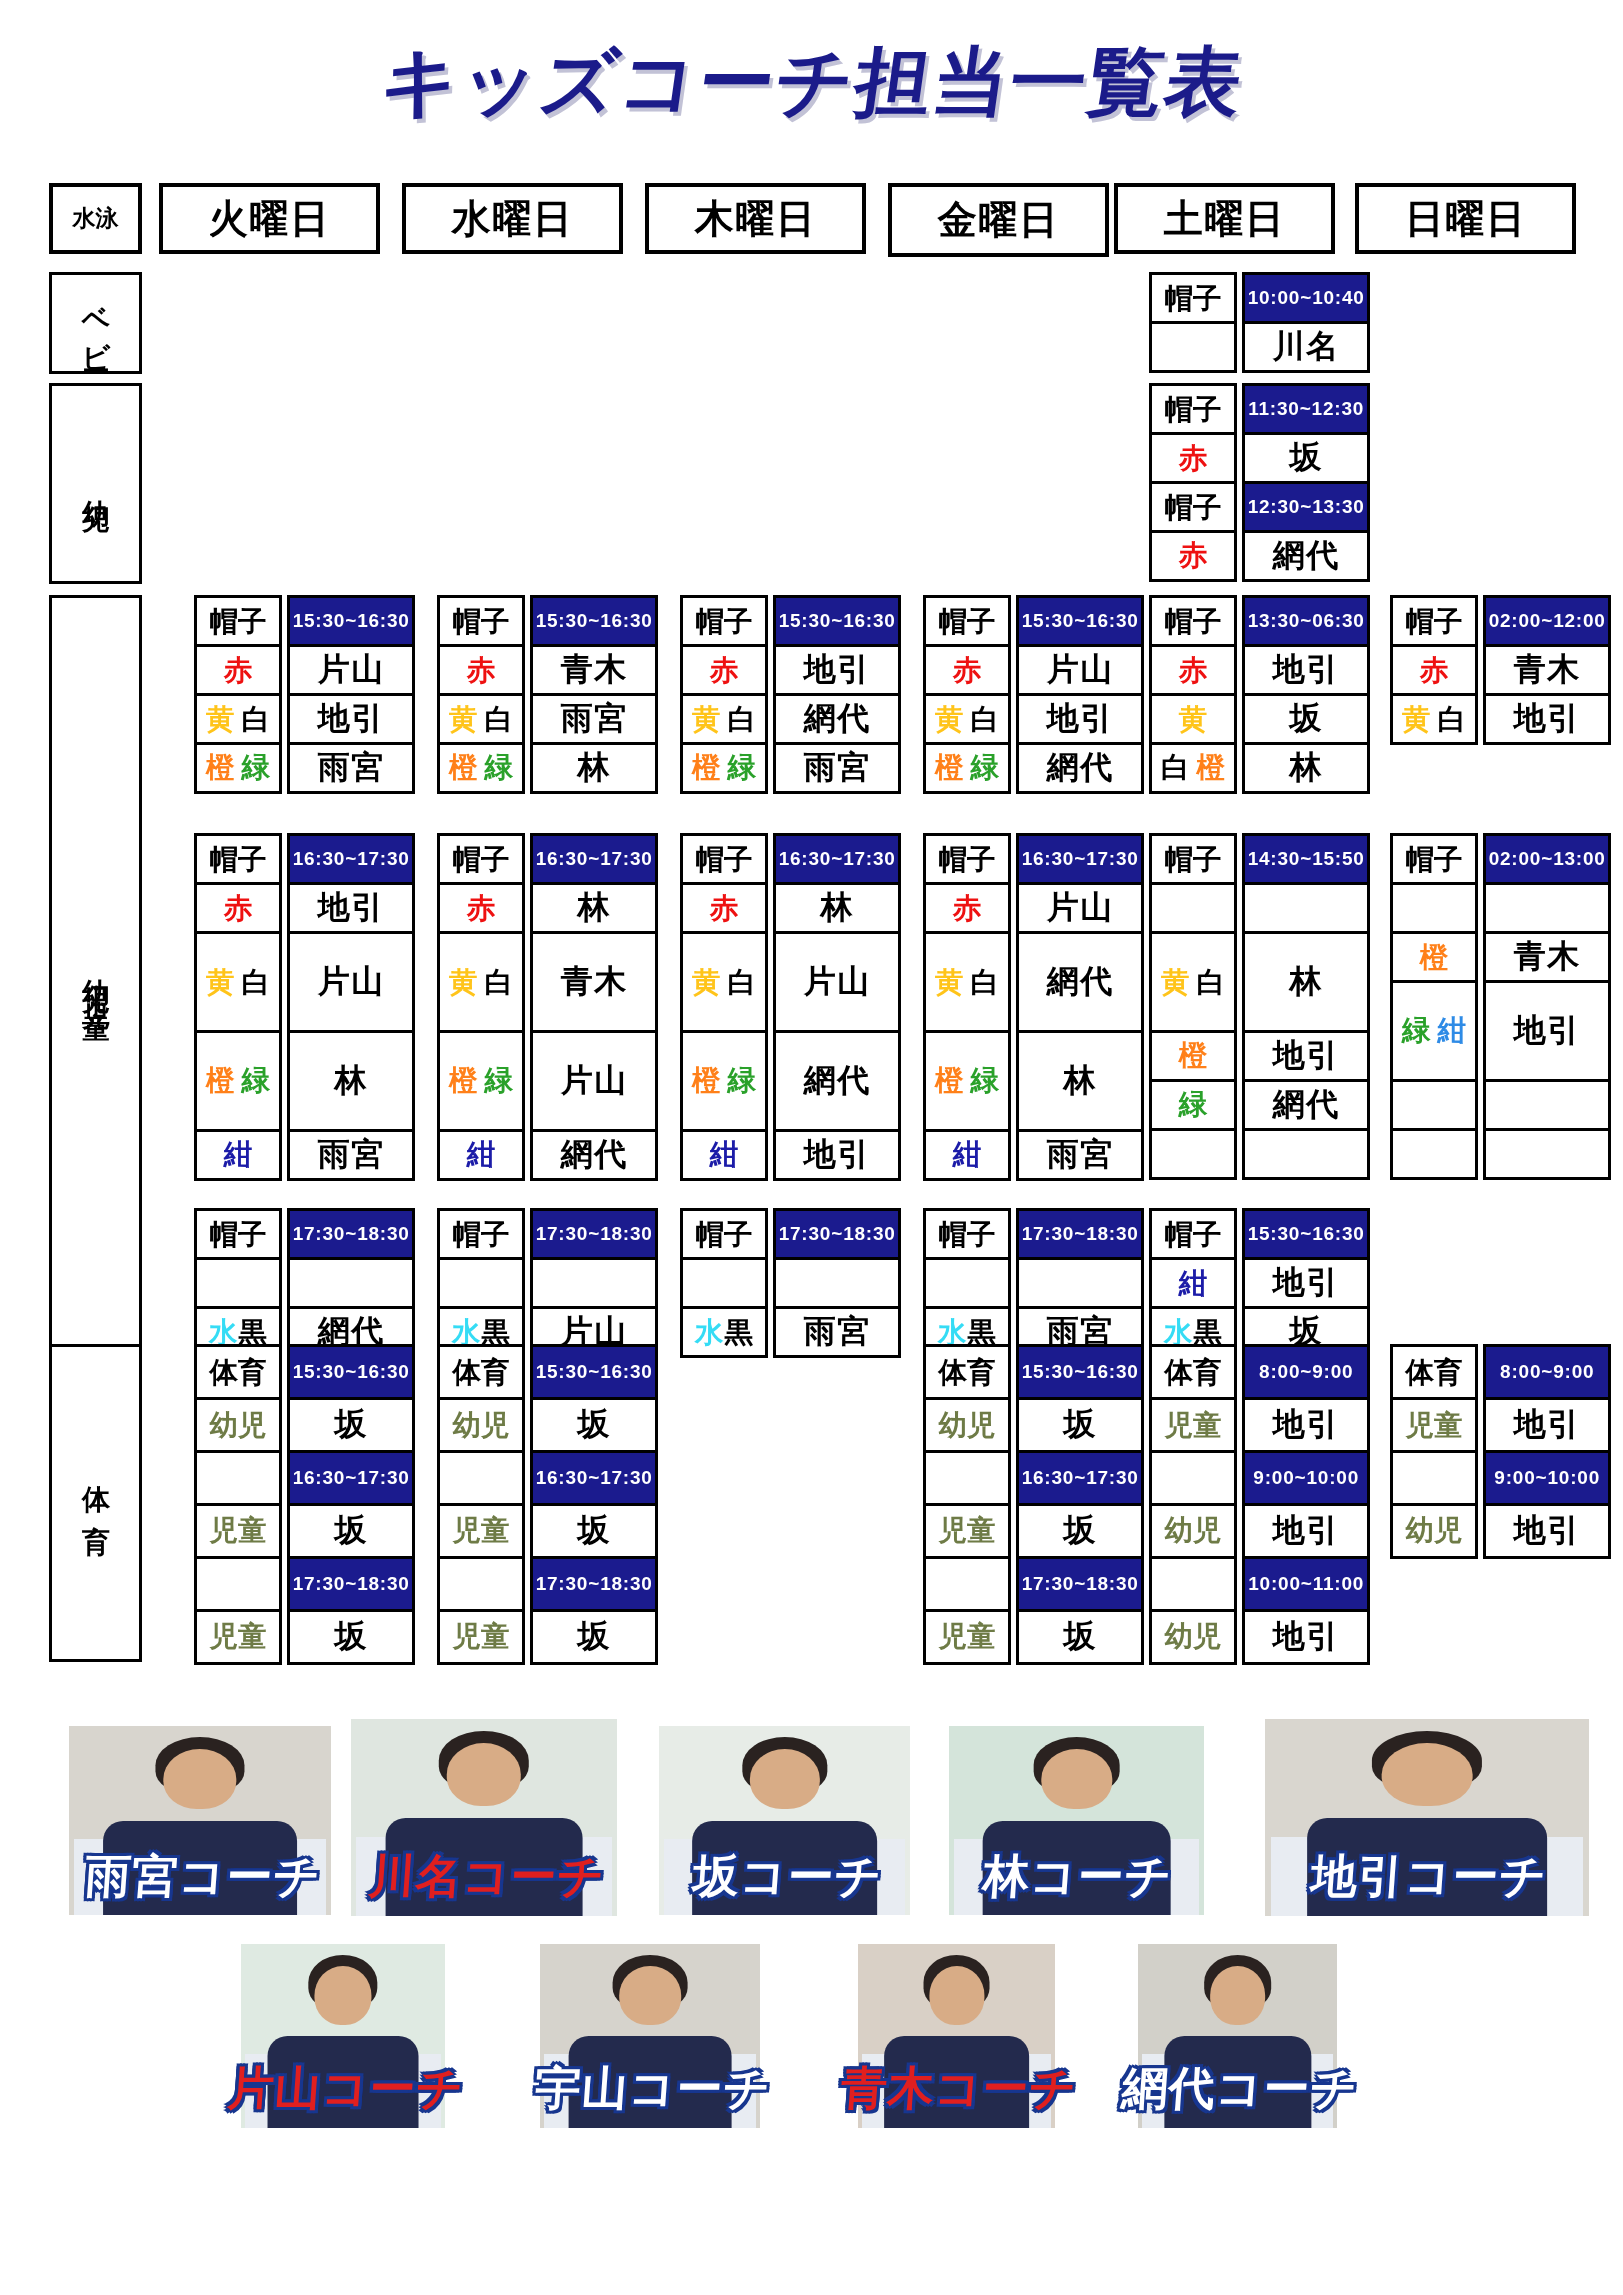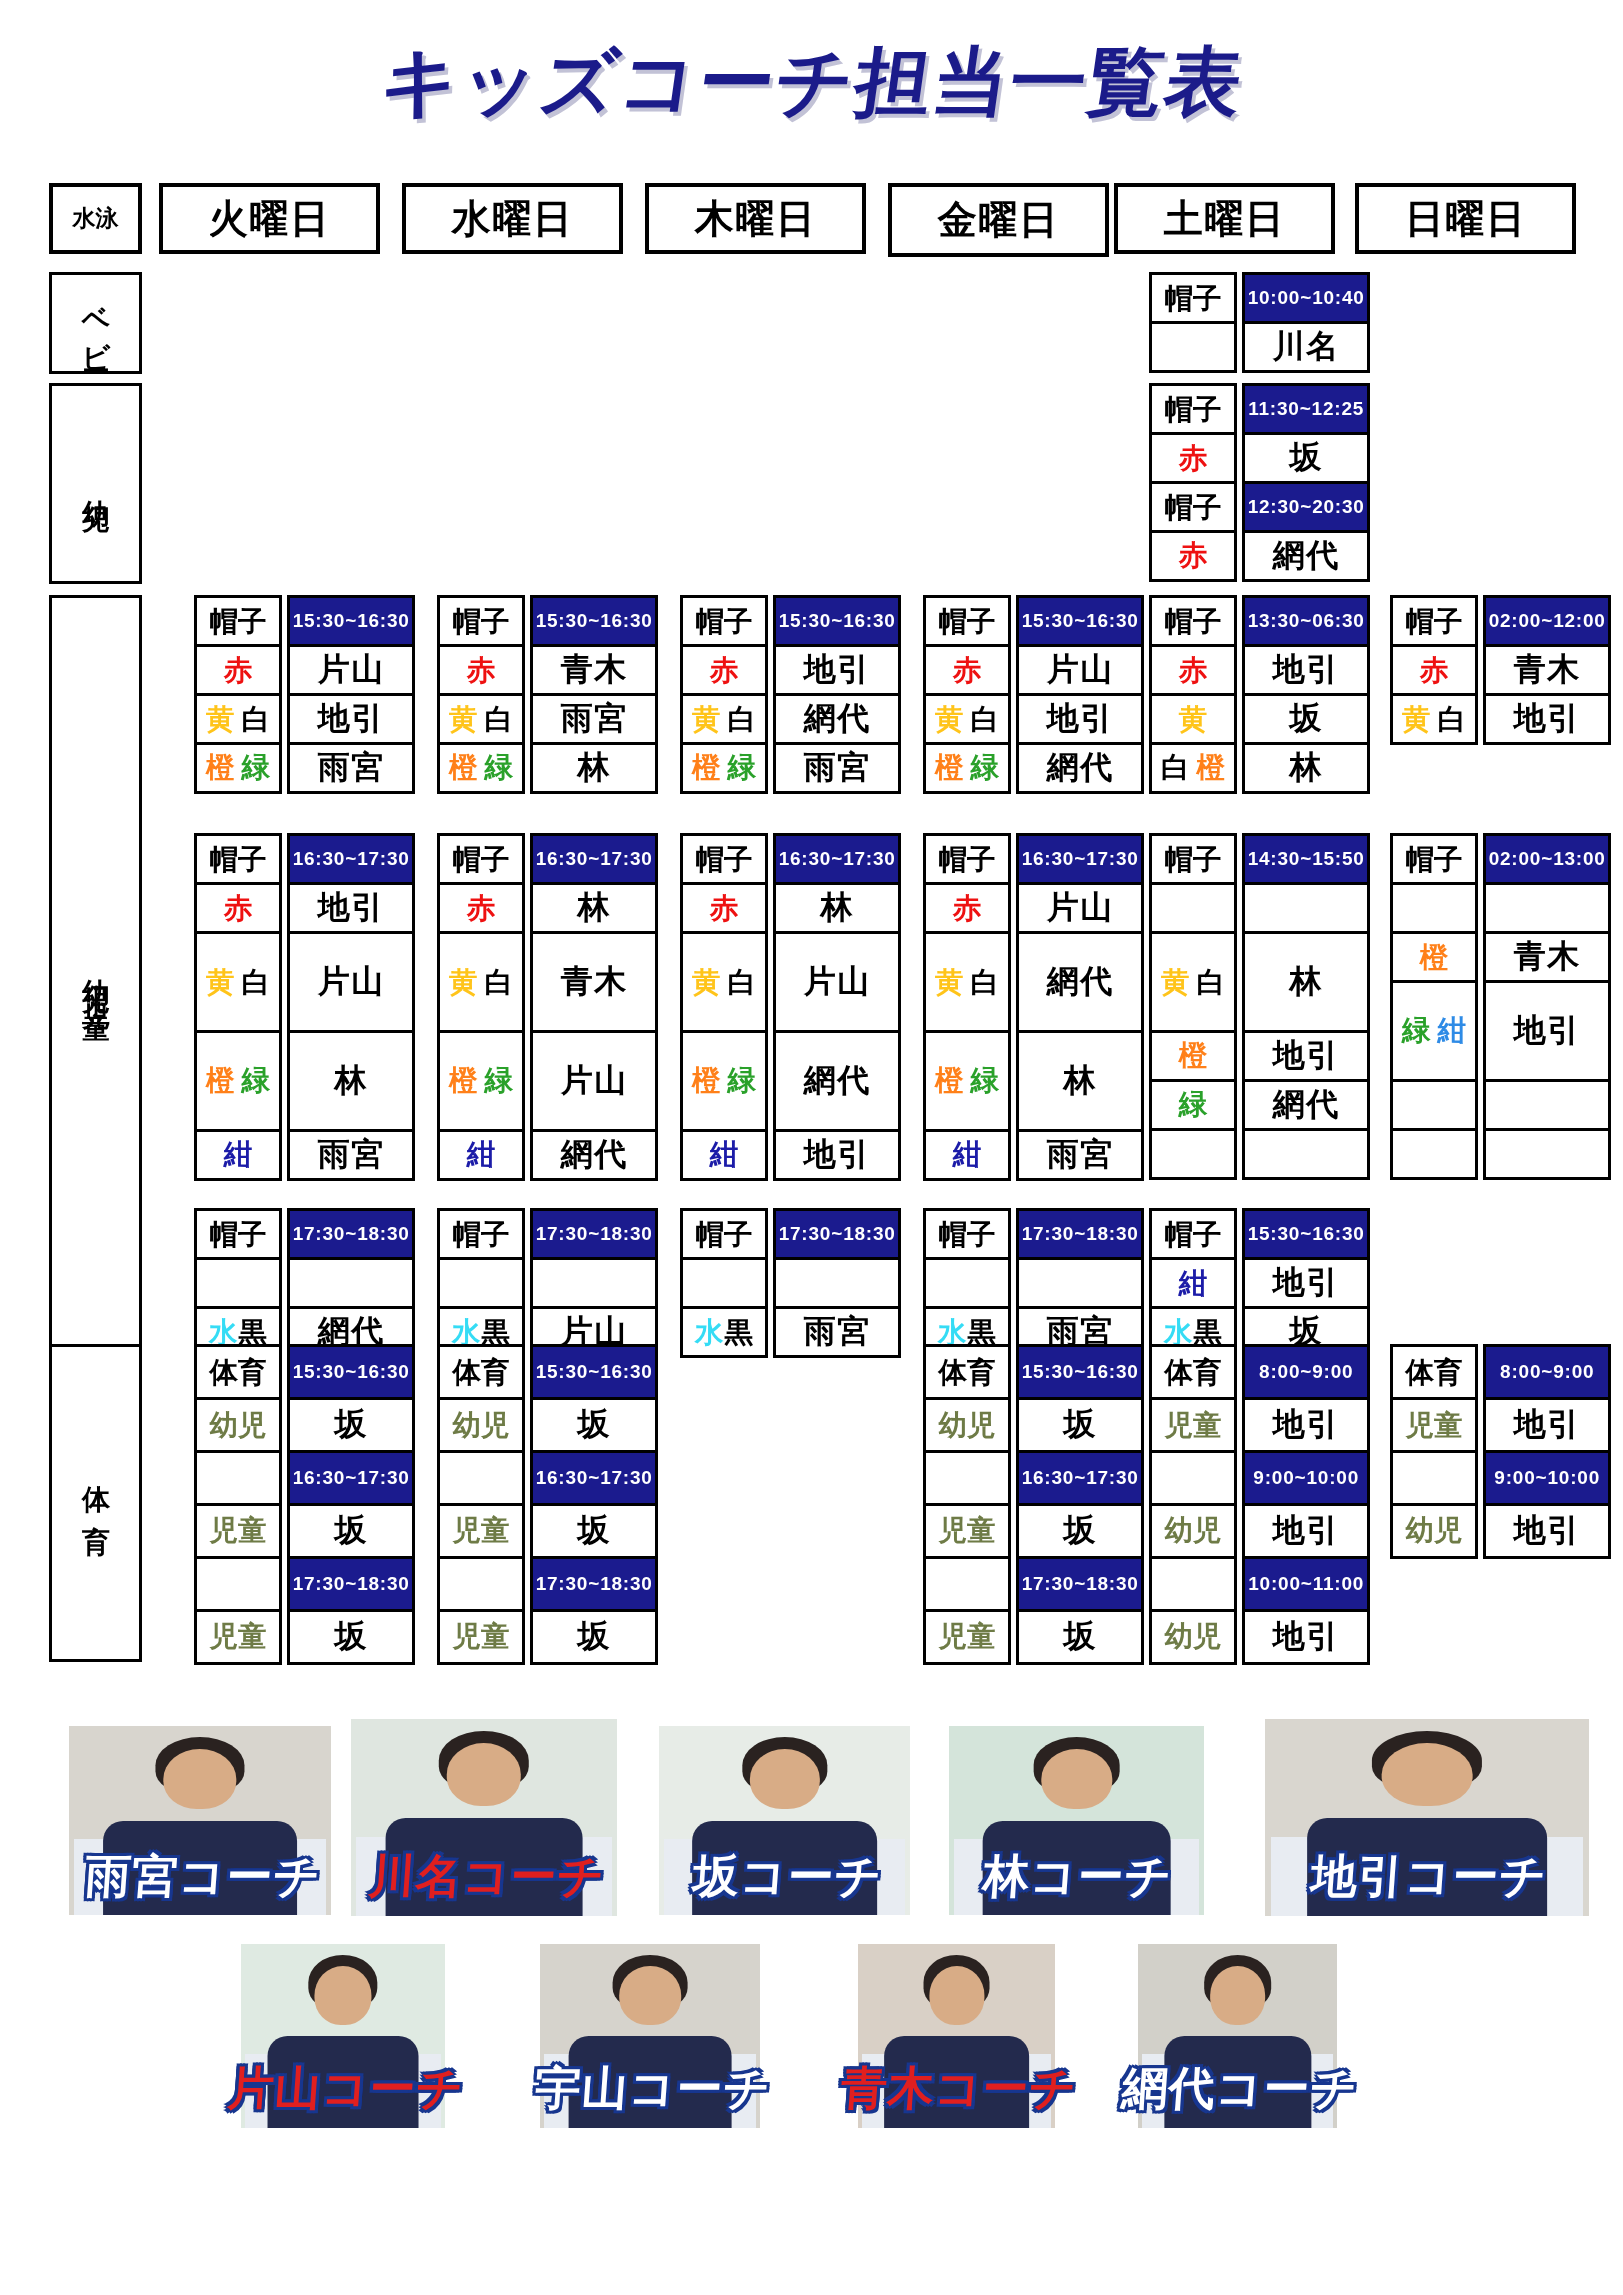--- a/index.html
+++ b/index.html
@@ -527,33 +527,33 @@
         <div class="brow" style="height: 52px;">
           <div class="cell lblc"></div>
           <div class="cell valc nameval">川名</div>
         </div>
       </div>
       <div class="block" style="left: 1114px; top: 383px; width: 221px;">
         <div class="brow" style="height: 52px;">
           <div class="cell lblc">
             <span class="lbl" style="color: rgb(0, 0, 0);">帽子</span>
           </div>
-          <div class="cell valc time">11:30~12:25</div>
-        </div>
-        <div class="brow" style="height: 52px;">
-          <div class="cell lblc">
-            <span class="lbl" style="color: rgb(238, 17, 17);">赤</span>
-          </div>
-          <div class="cell valc nameval">坂</div>
-        </div>
-        <div class="brow" style="height: 52px;">
-          <div class="cell lblc">
-            <span class="lbl" style="color: rgb(0, 0, 0);">帽子</span>
-          </div>
-          <div class="cell valc time">12:30~20:30</div>
+          <div class="cell valc time">11:30~12:30</div>
+        </div>
+        <div class="brow" style="height: 52px;">
+          <div class="cell lblc">
+            <span class="lbl" style="color: rgb(238, 17, 17);">赤</span>
+          </div>
+          <div class="cell valc nameval">坂</div>
+        </div>
+        <div class="brow" style="height: 52px;">
+          <div class="cell lblc">
+            <span class="lbl" style="color: rgb(0, 0, 0);">帽子</span>
+          </div>
+          <div class="cell valc time">12:30~13:30</div>
         </div>
         <div class="brow" style="height: 52px;">
           <div class="cell lblc">
             <span class="lbl" style="color: rgb(238, 17, 17);">赤</span>
           </div>
           <div class="cell valc nameval">網代</div>
         </div>
       </div>
       <div class="block" style="left: 1114px; top: 595px; width: 221px;">
         <div class="brow" style="height: 52px;">

